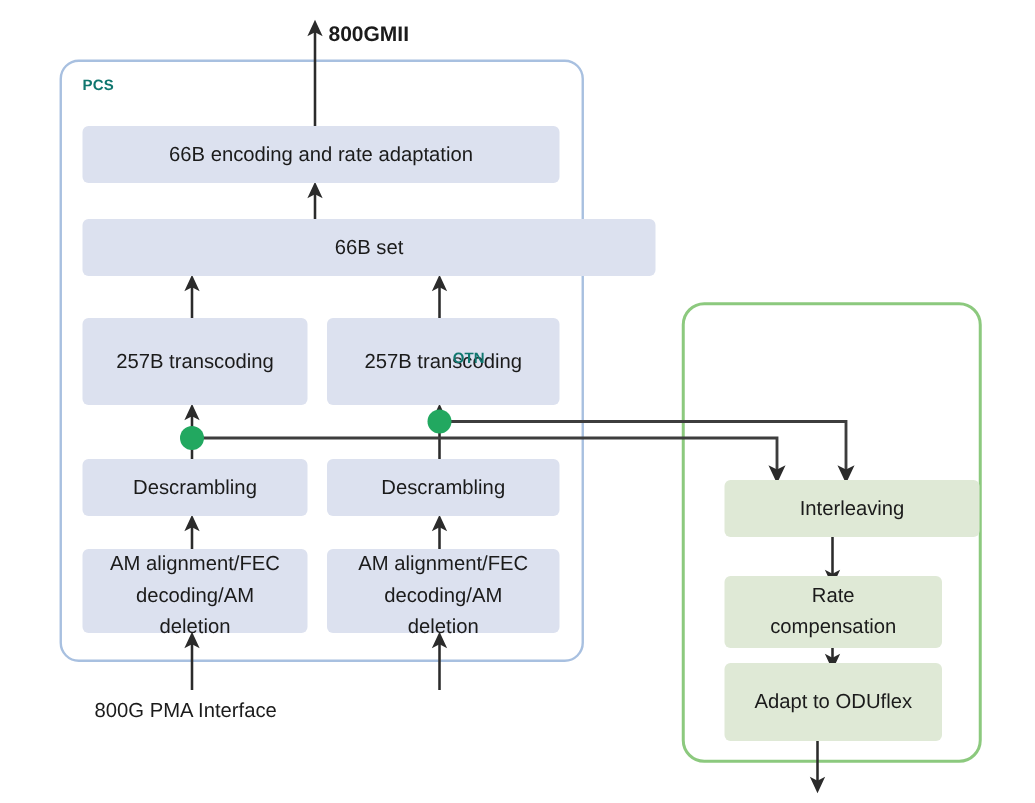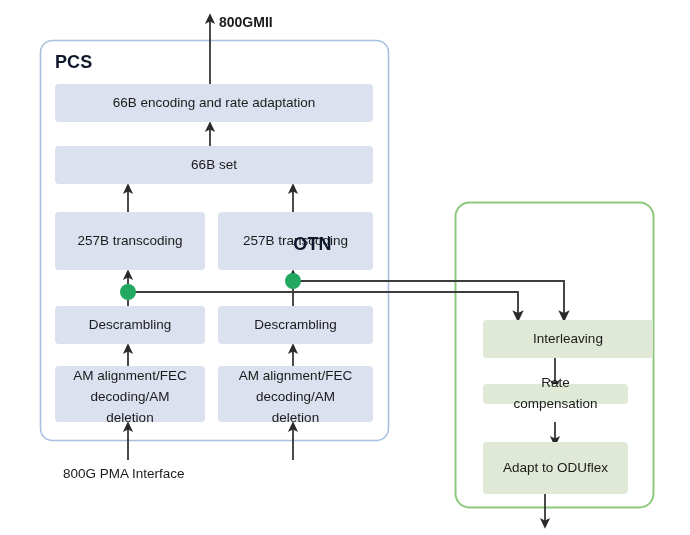--- a/index.html
+++ b/index.html
@@ -43,22 +43,22 @@
   }
   .node.pcs-node {
     background: #dce1ef;
   }
   .node.otn-node {
     background: #dfe9d6;
   }
   .container-label {
     position: absolute;
     font-weight: bold;
-    font-size: 18px;
-    color: #0f172a;
+    font-size: 10px;
+    color: #0f766e;
     letter-spacing: 0.1px;
   }
   .free-label {
     position: absolute;
     font-size: 13.5px;
     color: #1b1b1b;
     white-space: nowrap;
   }
   .free-label.bold {
     font-weight: bold;
@@ -106,21 +106,21 @@
     <g stroke="#3d3d3d" stroke-width="1.9" fill="none" marker-end="url(#arrowhead)">
       <path d="M128,292 L518,292 L518,317"></path>
       <path d="M293,281 L564,281 L564,317"></path>
     </g>
   </svg>
 
   <div class="node pcs-node" style="left:55px; top:84px; width:318px; height:38px;">
     <span>66B encoding and rate adaptation</span>
   </div>
 
-  <div class="node pcs-node" style="left:55px; top:146px; width:318px; height:38px;">
+  <div class="node pcs-node" style="left:55px; top:146px; width:382px; height:38px;">
     <span>66B set</span>
   </div>
 
   <div class="node pcs-node" style="left:55px; top:212px; width:150px; height:58px;">
     <span>257B transcoding</span>
   </div>
 
   <div class="node pcs-node" style="left:218px; top:212px; width:155px; height:58px;">
     <span>257B transcoding</span>
   </div>
@@ -140,21 +140,21 @@
 
   <div class="node pcs-node two-line" style="left:218px; top:366px; width:155px; height:56px;">
     <span>AM alignment/FEC</span>
     <span>decoding/AM deletion</span>
   </div>
 
   <div class="node otn-node" style="left:483px; top:320px; width:170px; height:38px;">
     <span>Interleaving</span>
   </div>
 
-  <div class="node otn-node" style="left:483px; top:384px; width:145px; height:20px;">
+  <div class="node otn-node" style="left:483px; top:384px; width:145px; height:48px;">
     <span>Rate compensation</span>
   </div>
 
   <div class="node otn-node" style="left:483px; top:442px; width:145px; height:52px;">
     <span>Adapt to ODUflex</span>
   </div>
 
   <div class="container-label" style="left:55px; top:52px;">PCS</div>
 
   <div class="container-label" style="left:0; top:234px; width:625px; text-align:center;">OTN</div>

